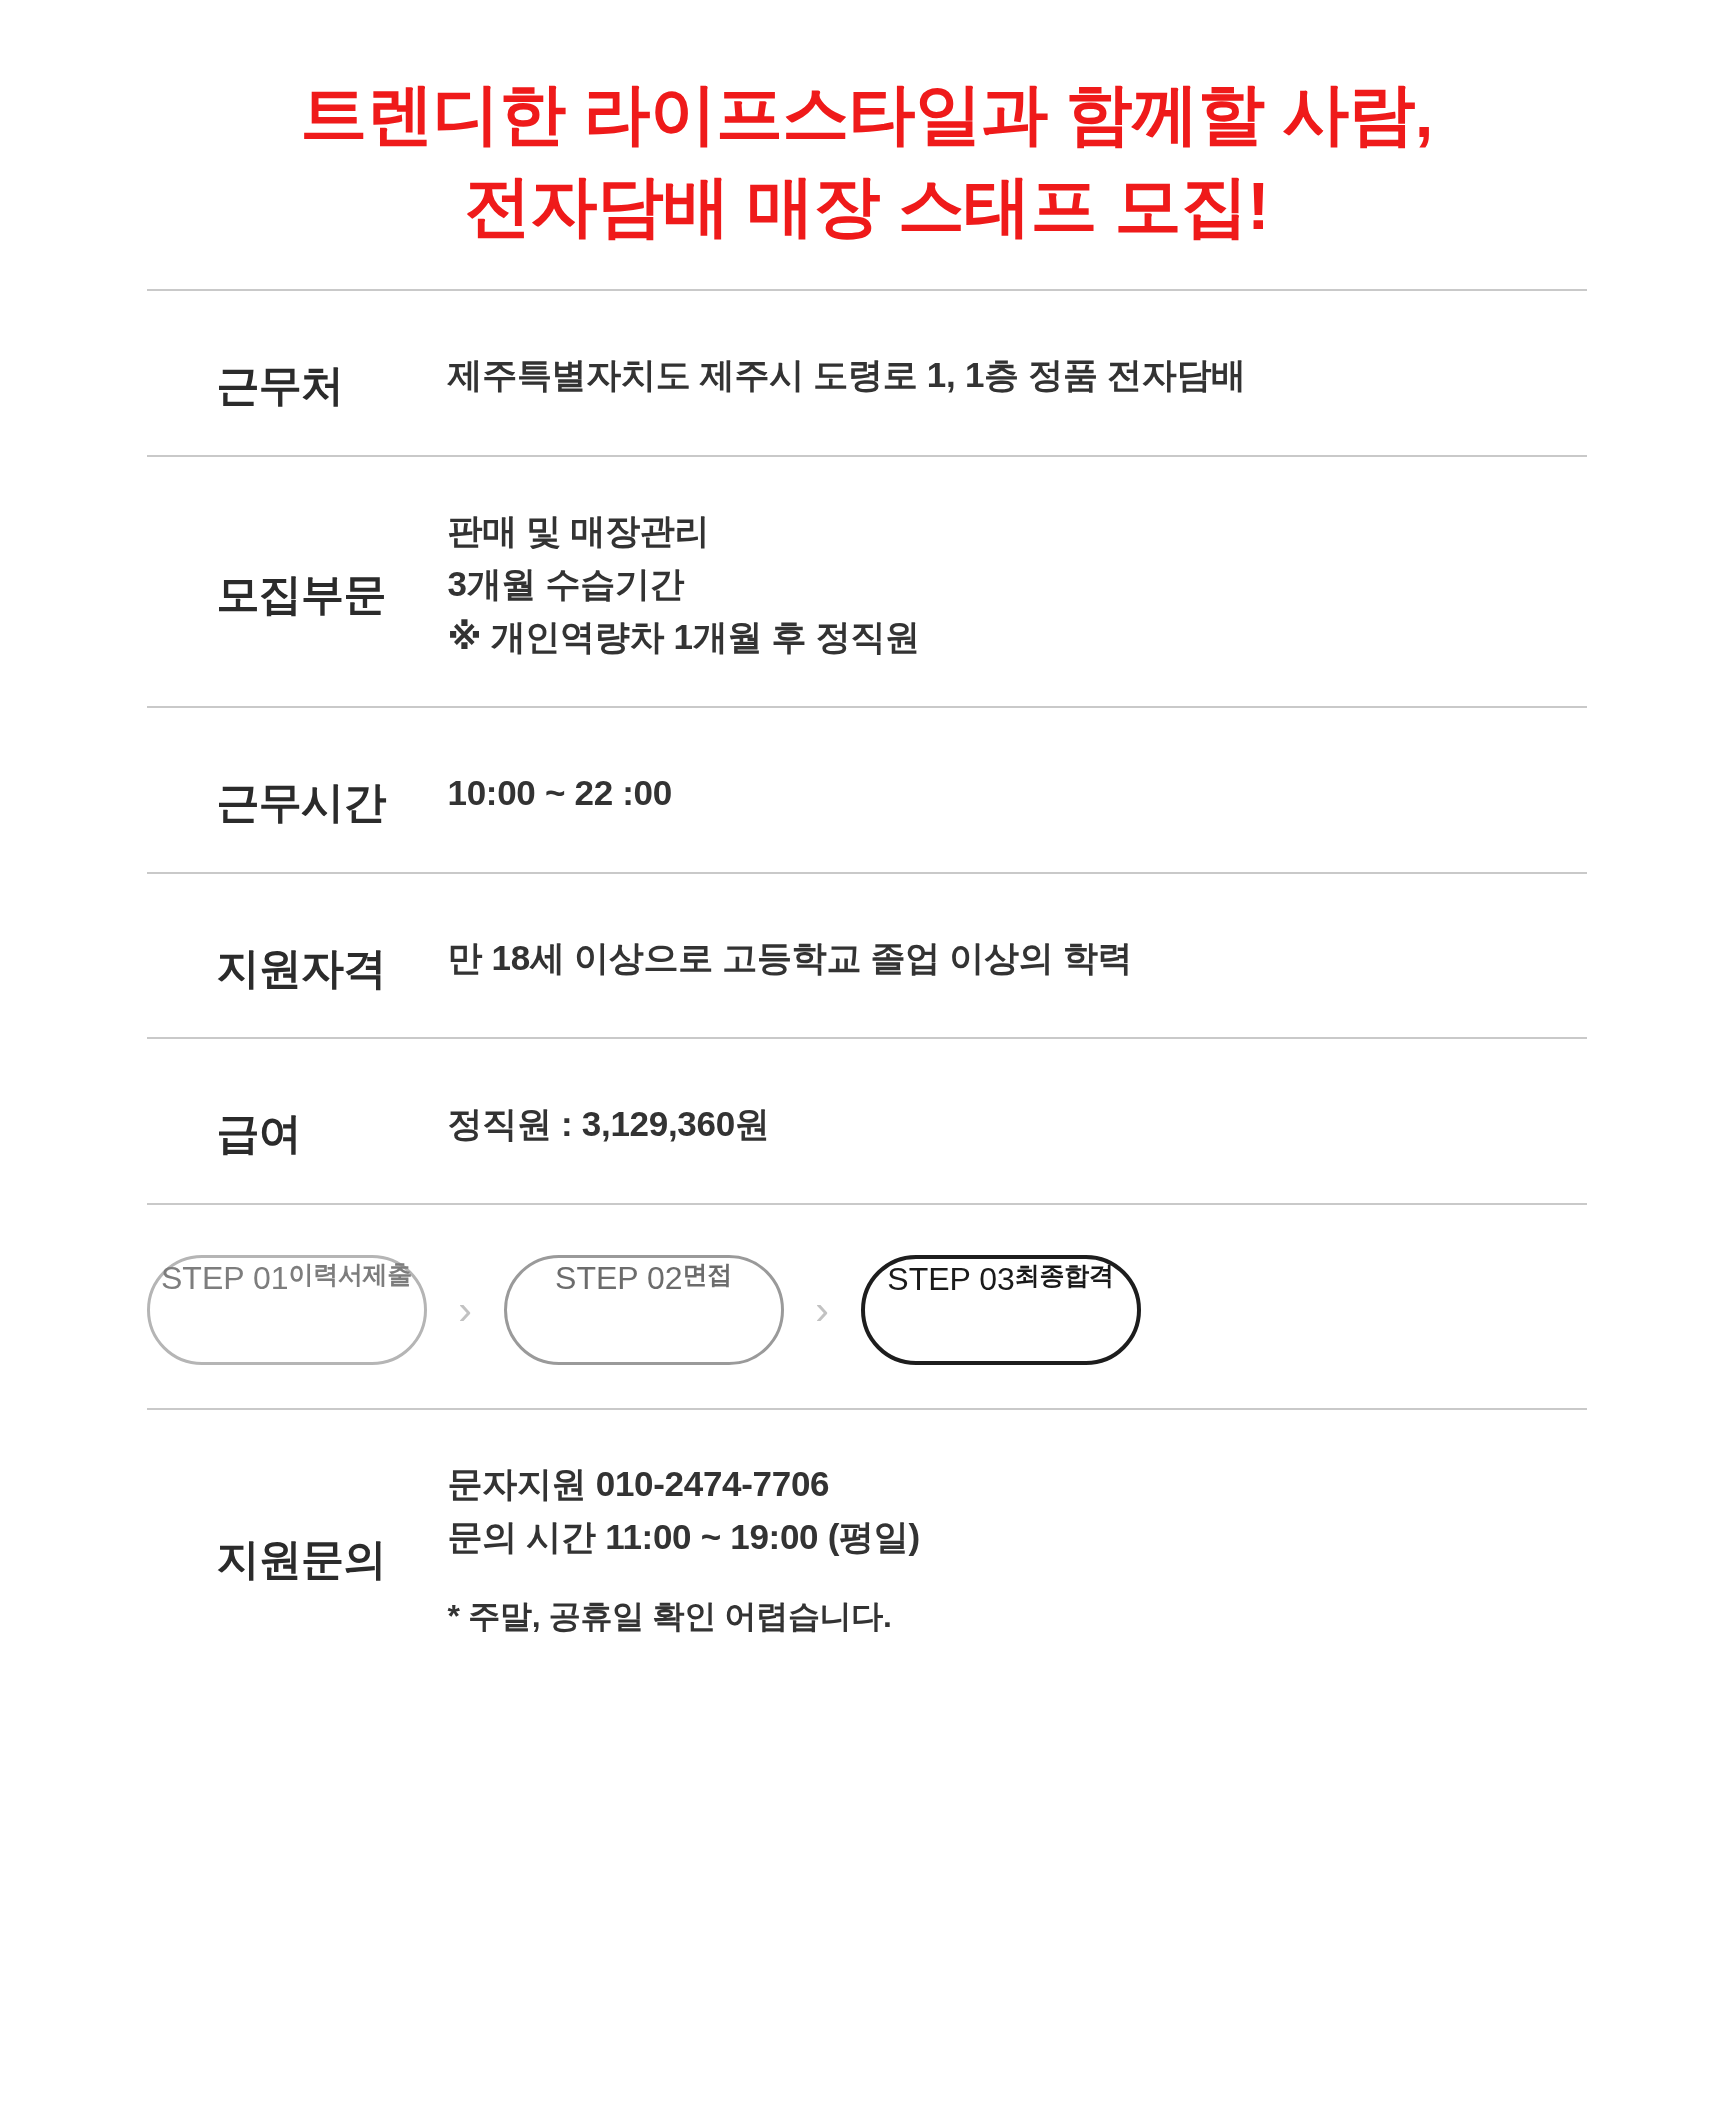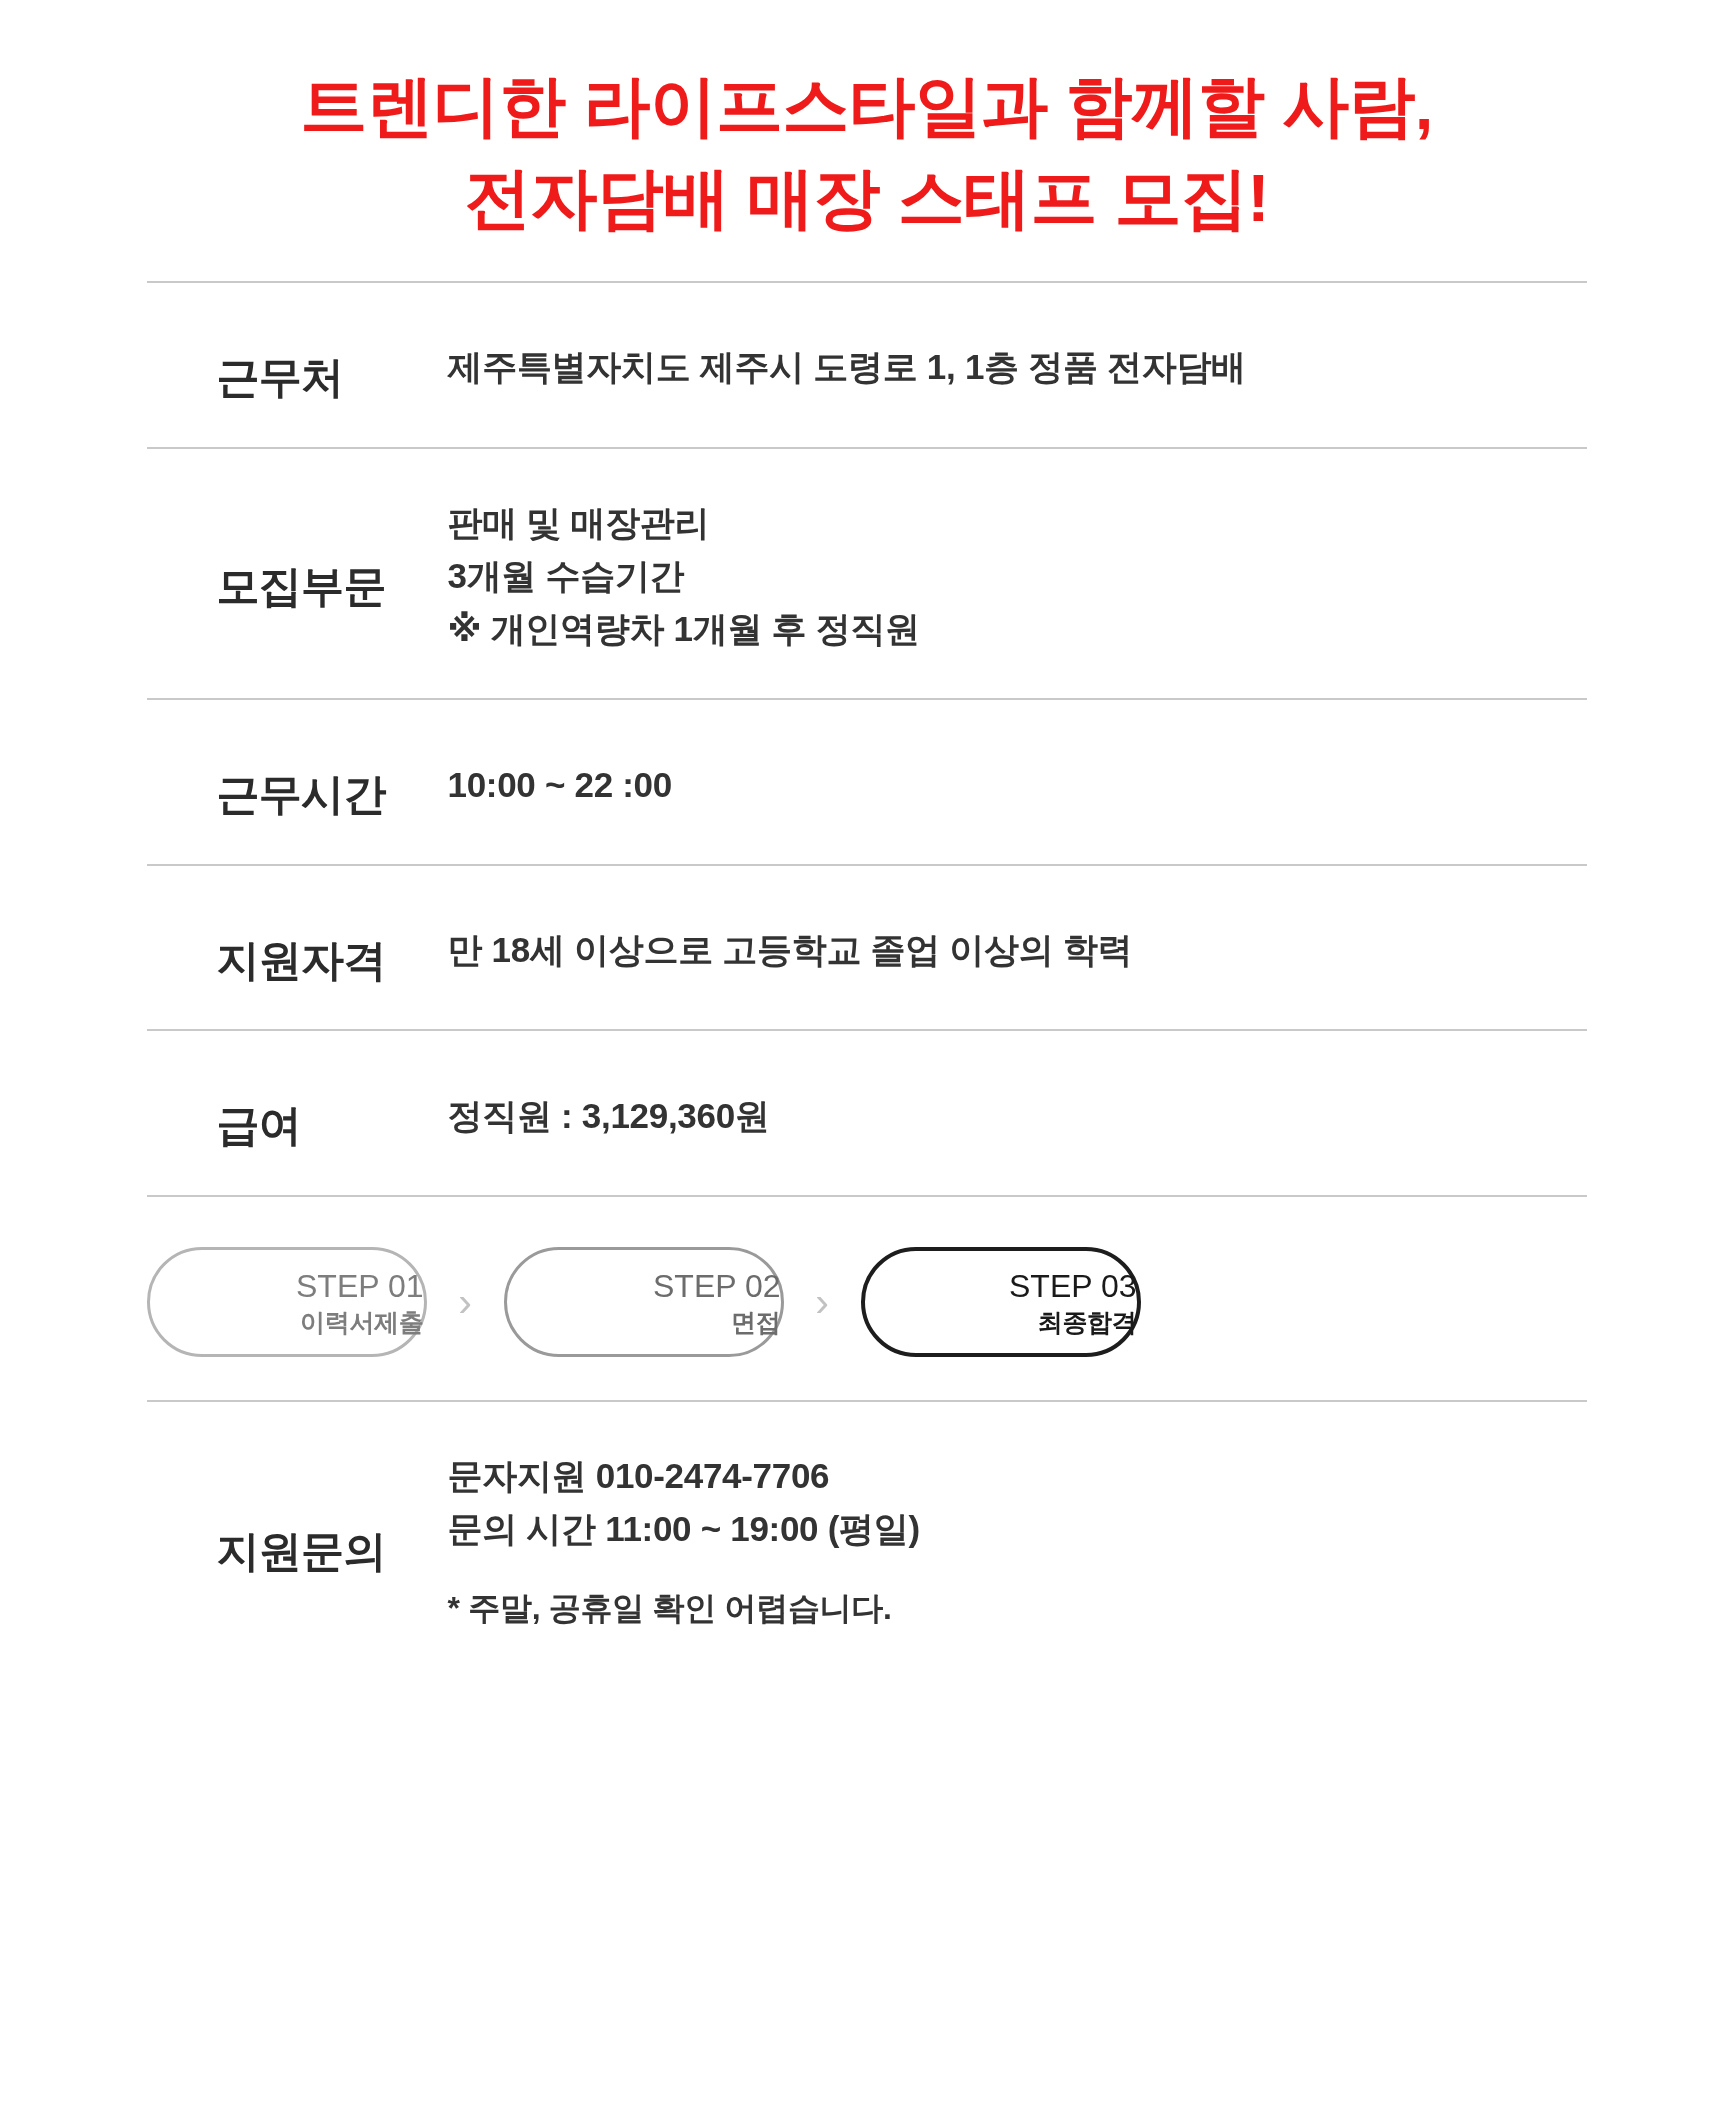--- a/index.html
+++ b/index.html
@@ -12,21 +12,21 @@
     min-height: 2108px;
     font-family: "Liberation Sans", "DejaVu Sans", sans-serif;
     color: #222222;
     -webkit-font-smoothing: antialiased;
   }
 
   .page {
     width: 1733px;
     min-height: 2108px;
     box-sizing: border-box;
-    padding: 4px;
+    padding: 12px;
     position: relative;
   }
 
   
   .title-block {
     text-align: center;
     padding-top: 56px;
     padding-bottom: 36px;
   }
   .title-line {
@@ -93,22 +93,21 @@
     gap: 0;
     padding-top: 2.8px;
   }
   .step {
     width: 280px;
     height: 110px;
     border-radius: 55px;
     border: 3.5px solid #b5b5b5;
     color: #7d7d7d;
     display: flex;
-    flex-direction: column;
-    align-items: flex-end;
+    align-items: flex-start;
     justify-content: center;
     box-sizing: border-box;
   }
   .step .step-title {
     font-size: 32px;
     font-weight: normal;
     line-height: 1.25;
     letter-spacing: 0;
   }
   .step .step-sub {

